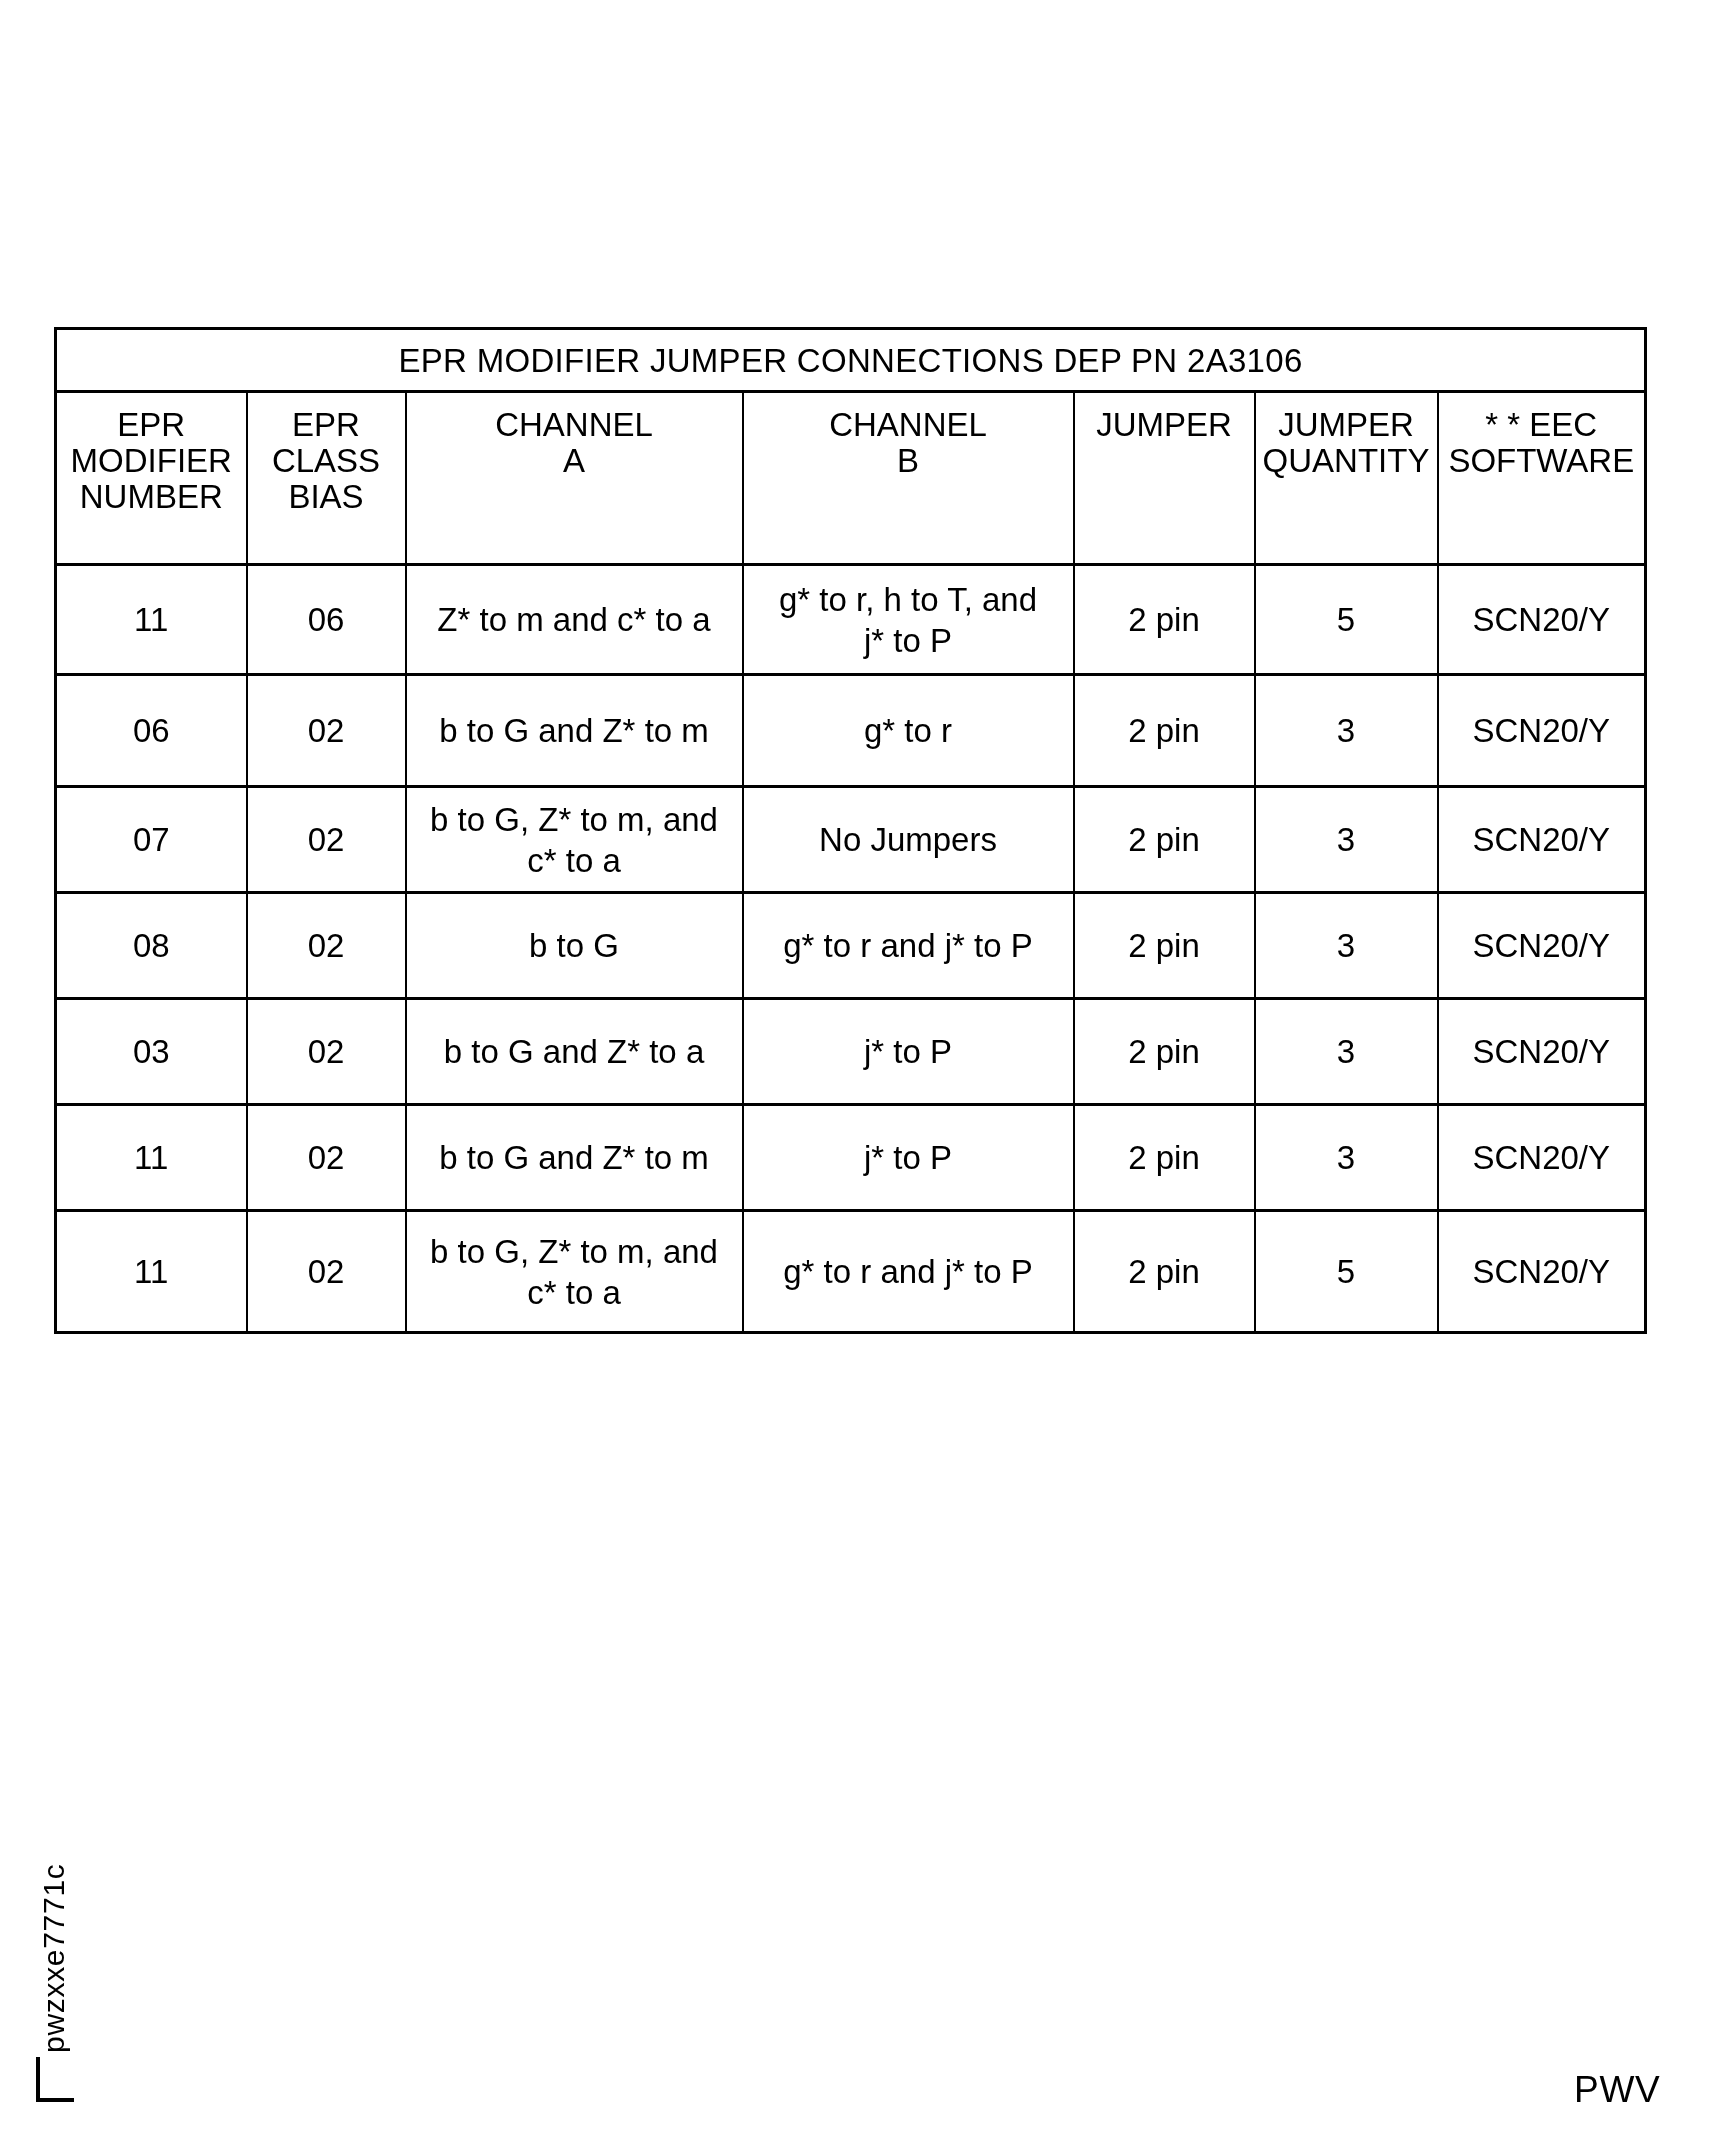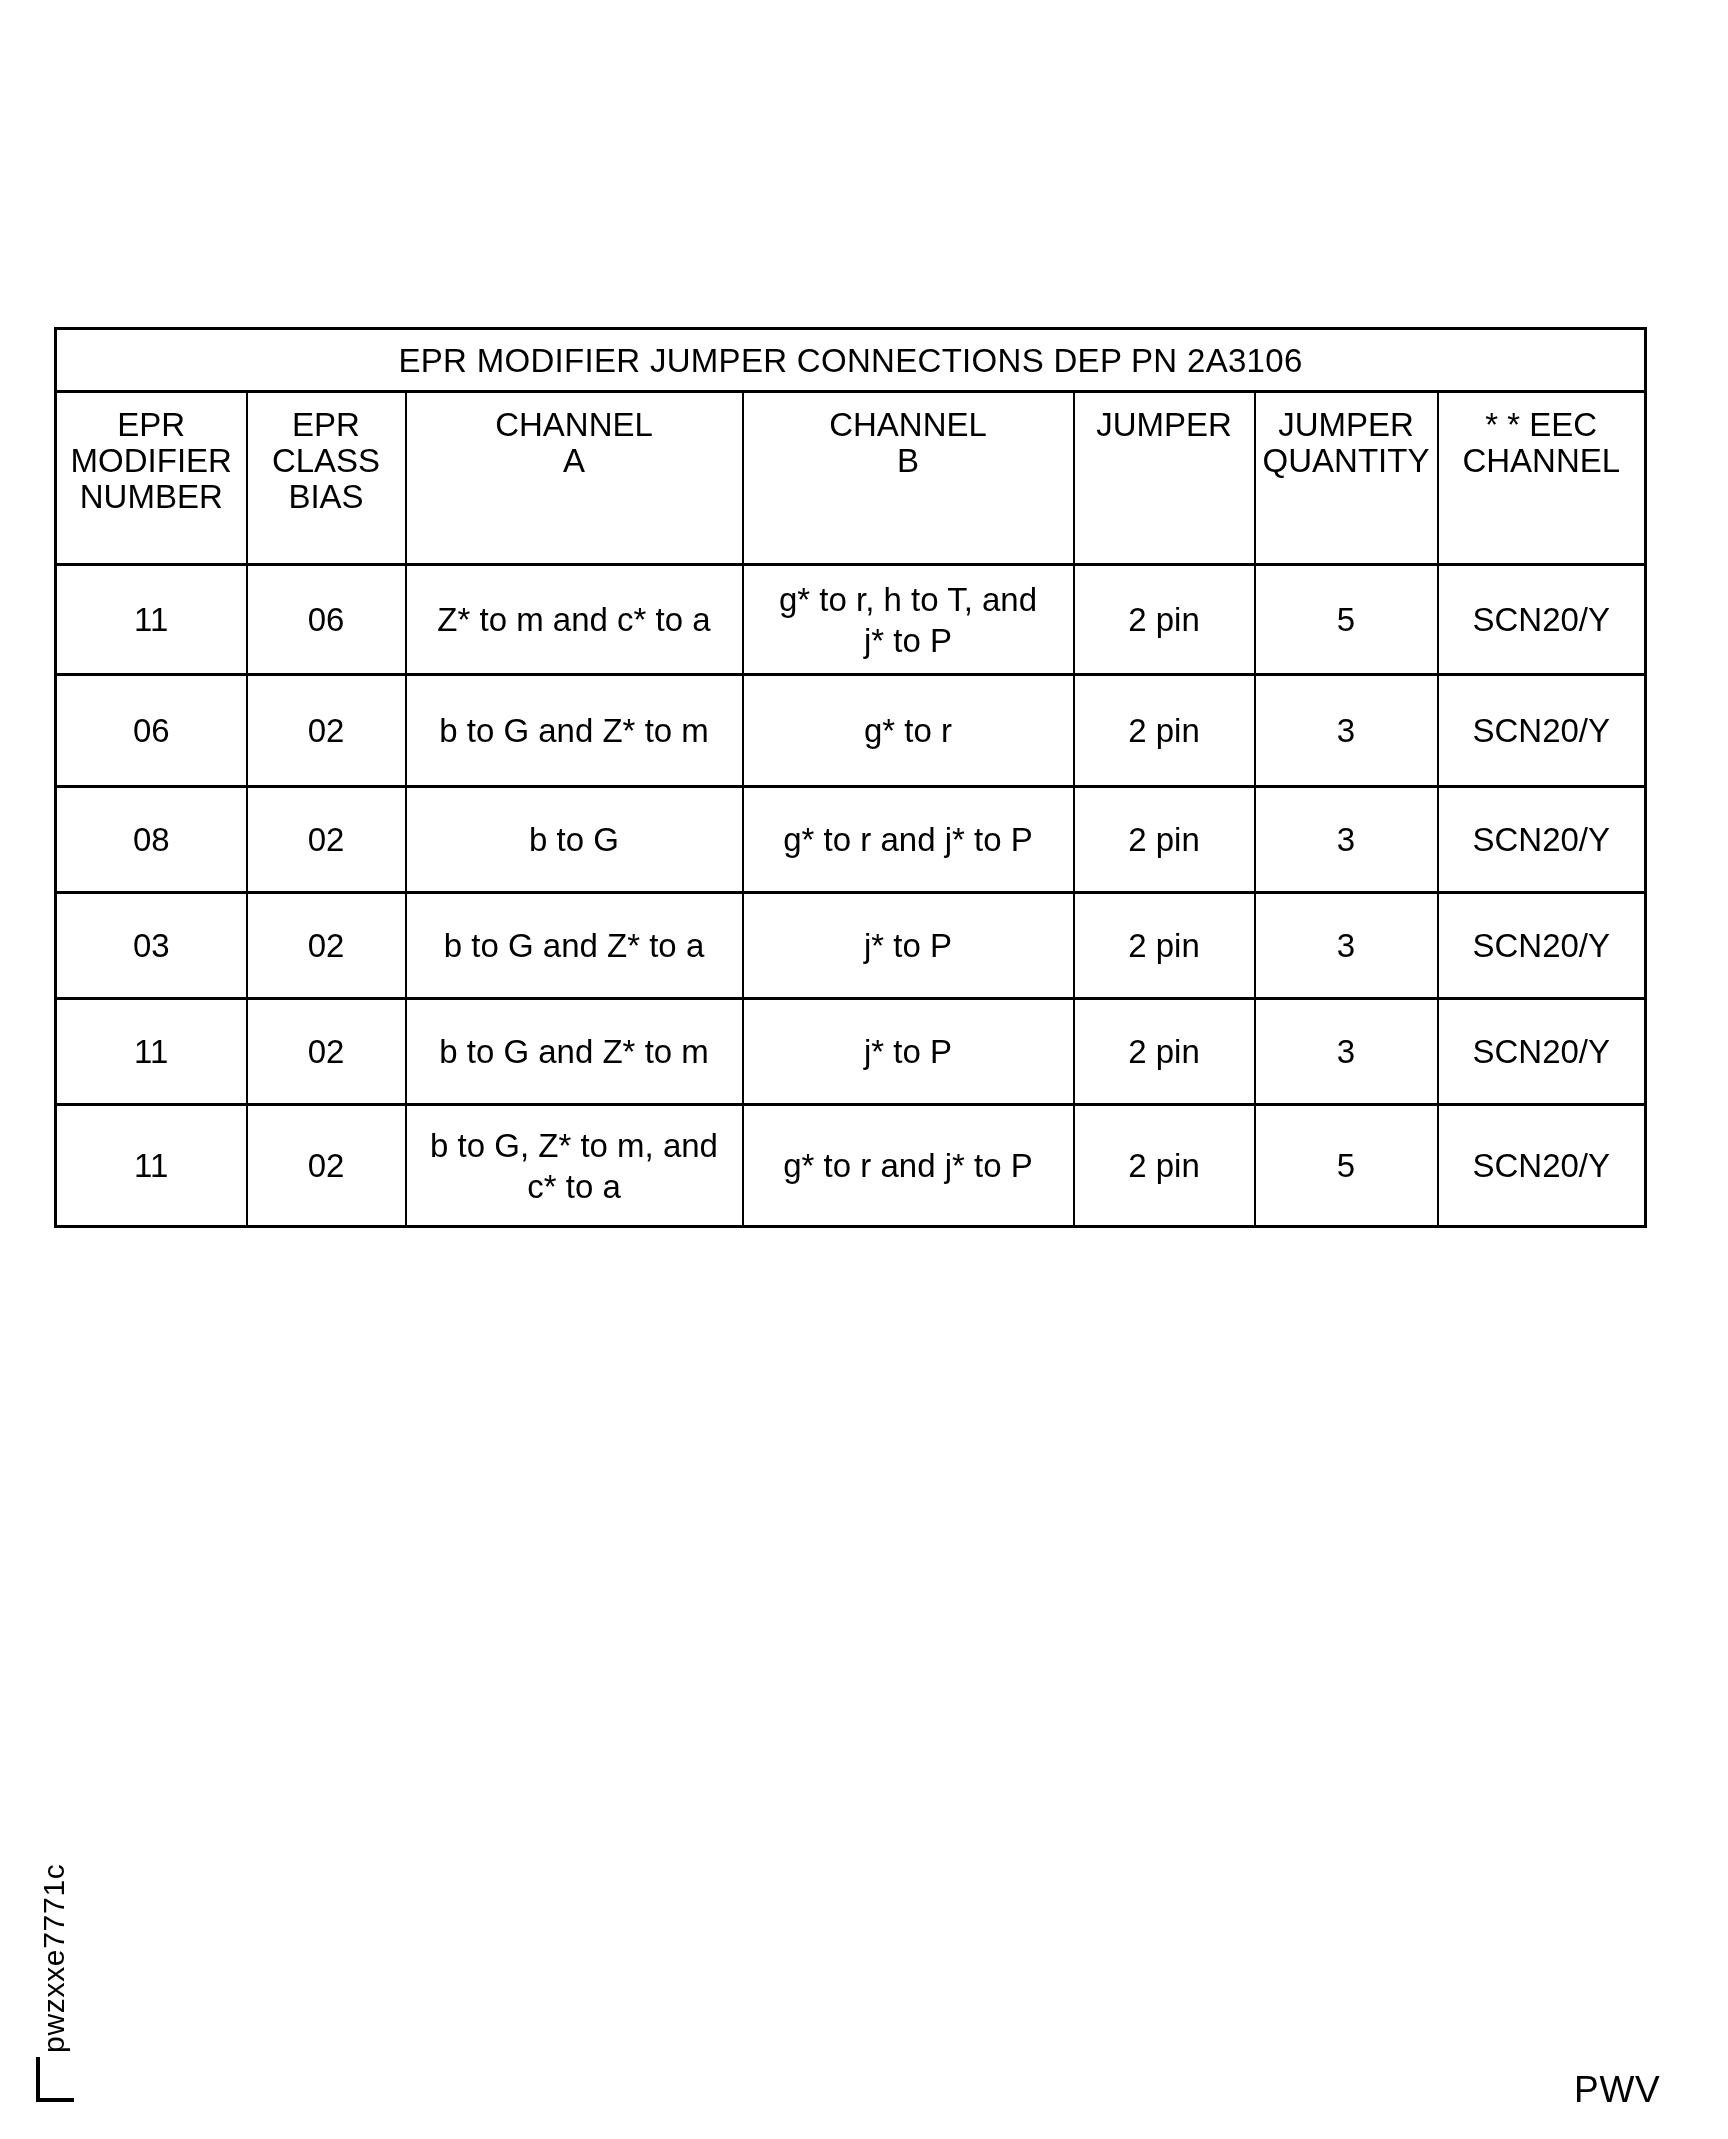--- a/index.html
+++ b/index.html
@@ -113,21 +113,21 @@
 CLASS
 BIAS</th>
       <th>CHANNEL
 A</th>
       <th>CHANNEL
 B</th>
       <th>JUMPER</th>
       <th>JUMPER
 QUANTITY</th>
       <th>* * EEC
-CHANNEL</th>
+SOFTWARE</th>
     </tr>
     <tr class="data-row" style="height:110px;">
       <td>11</td>
       <td>06</td>
       <td>Z* to m and c* to a</td>
       <td>g* to r, h to T, and
 j* to P</td>
       <td>2 pin</td>
       <td>5</td>
       <td>SCN20/Y</td>
@@ -135,20 +135,30 @@
     <tr class="data-row" style="height:112px;">
       <td>06</td>
       <td>02</td>
       <td>b to G and Z* to m</td>
       <td>g* to r</td>
       <td>2 pin</td>
       <td>3</td>
       <td>SCN20/Y</td>
     </tr>
     <tr class="data-row" style="height:106px;">
+      <td>07</td>
+      <td>02</td>
+      <td>b to G, Z* to m, and
+c* to a</td>
+      <td>No Jumpers</td>
+      <td>2 pin</td>
+      <td>3</td>
+      <td>SCN20/Y</td>
+    </tr>
+    <tr class="data-row" style="height:106px;">
       <td>08</td>
       <td>02</td>
       <td>b to G</td>
       <td>g* to r and j* to P</td>
       <td>2 pin</td>
       <td>3</td>
       <td>SCN20/Y</td>
     </tr>
     <tr class="data-row" style="height:106px;">
       <td>03</td>

